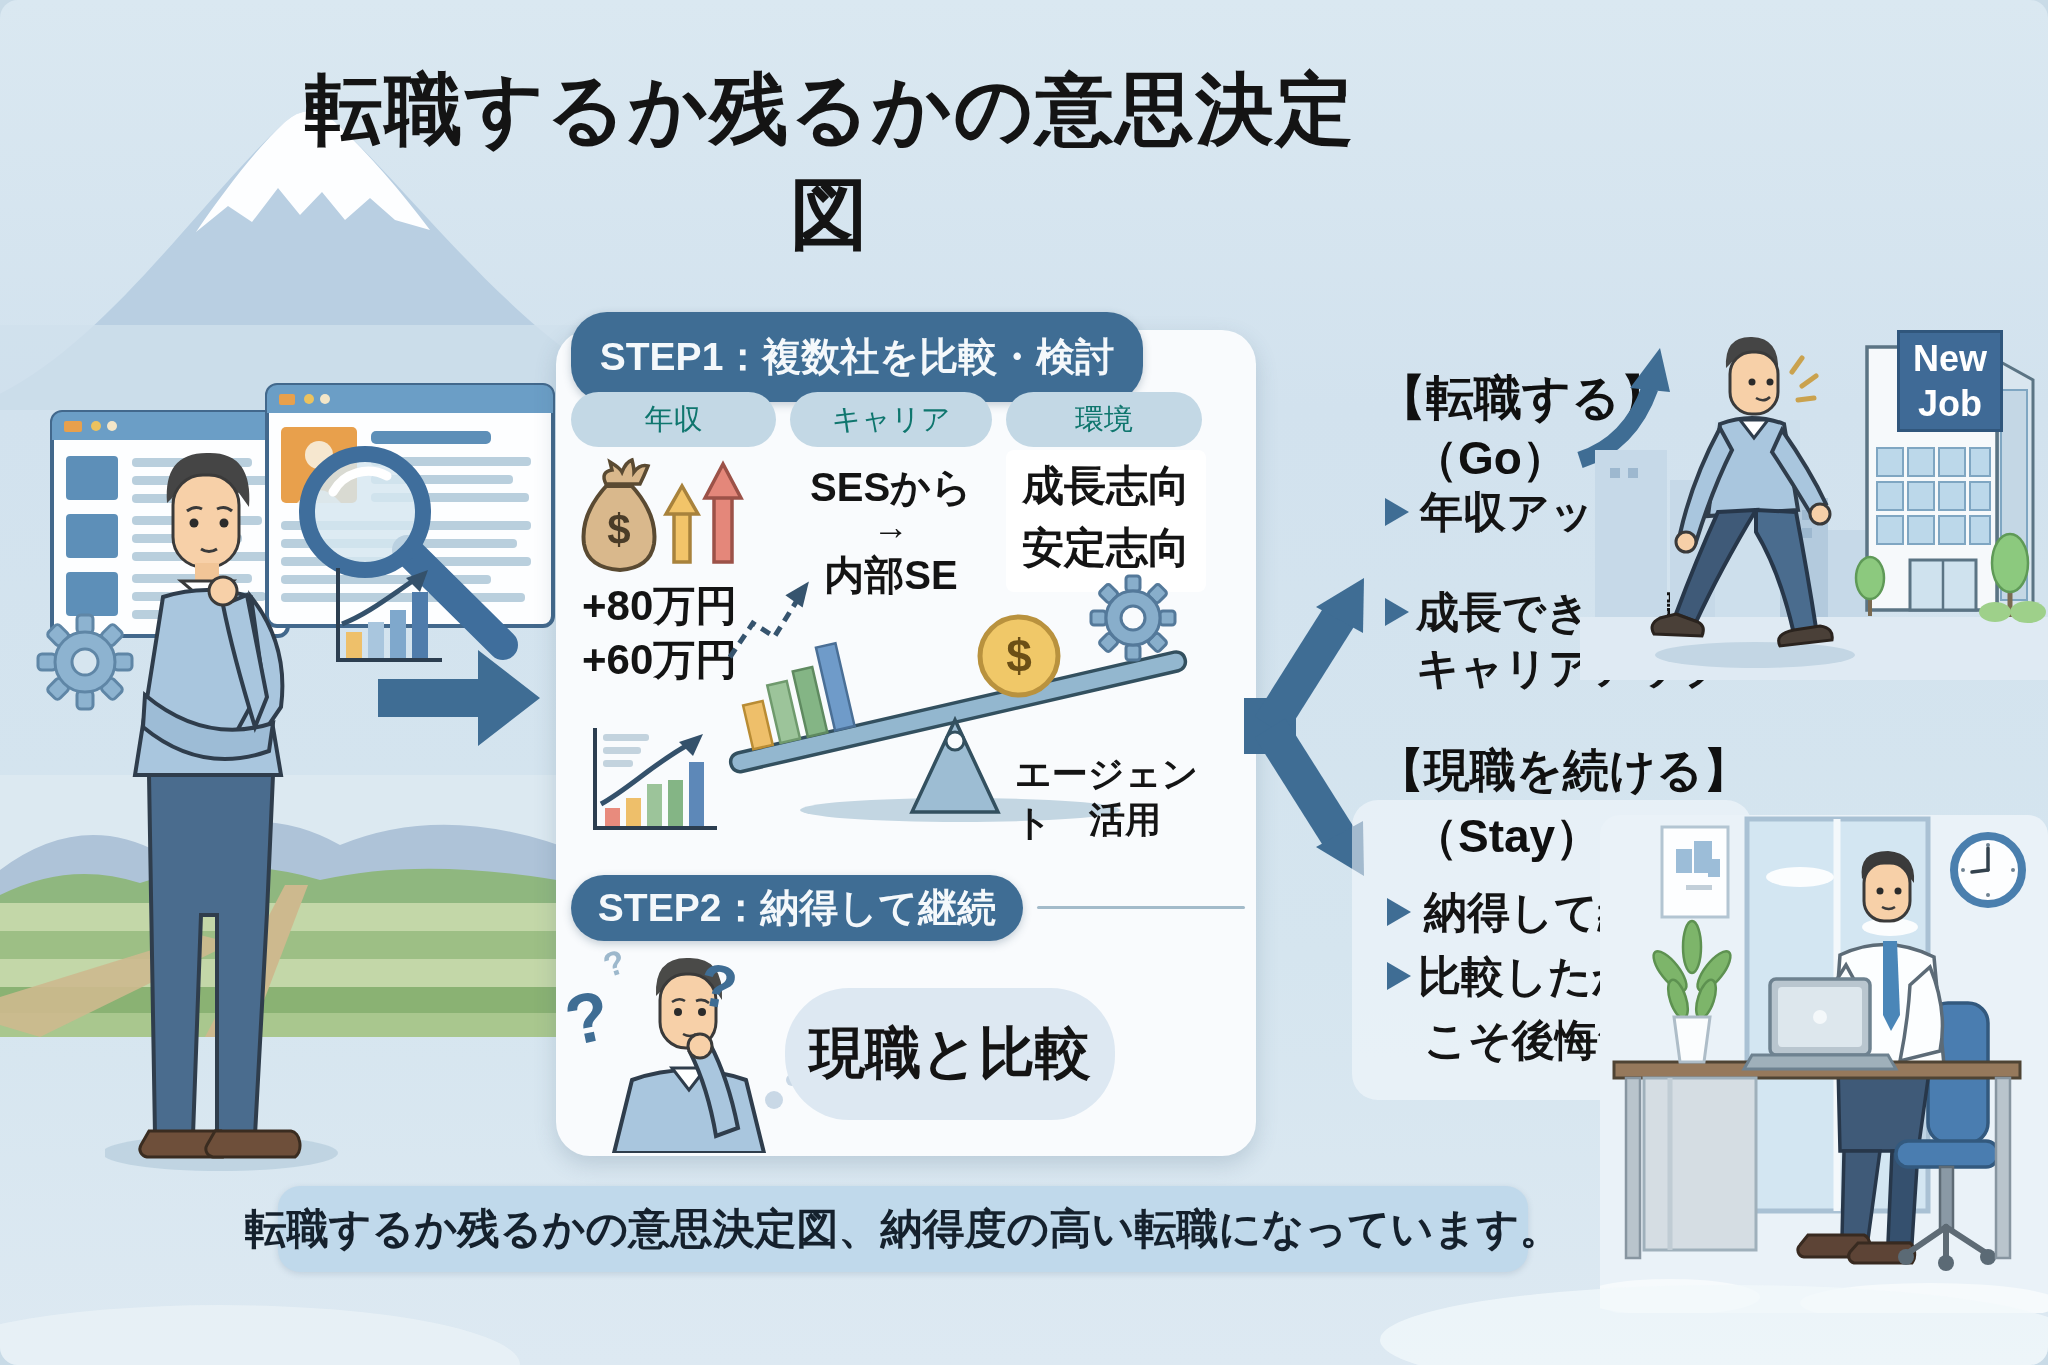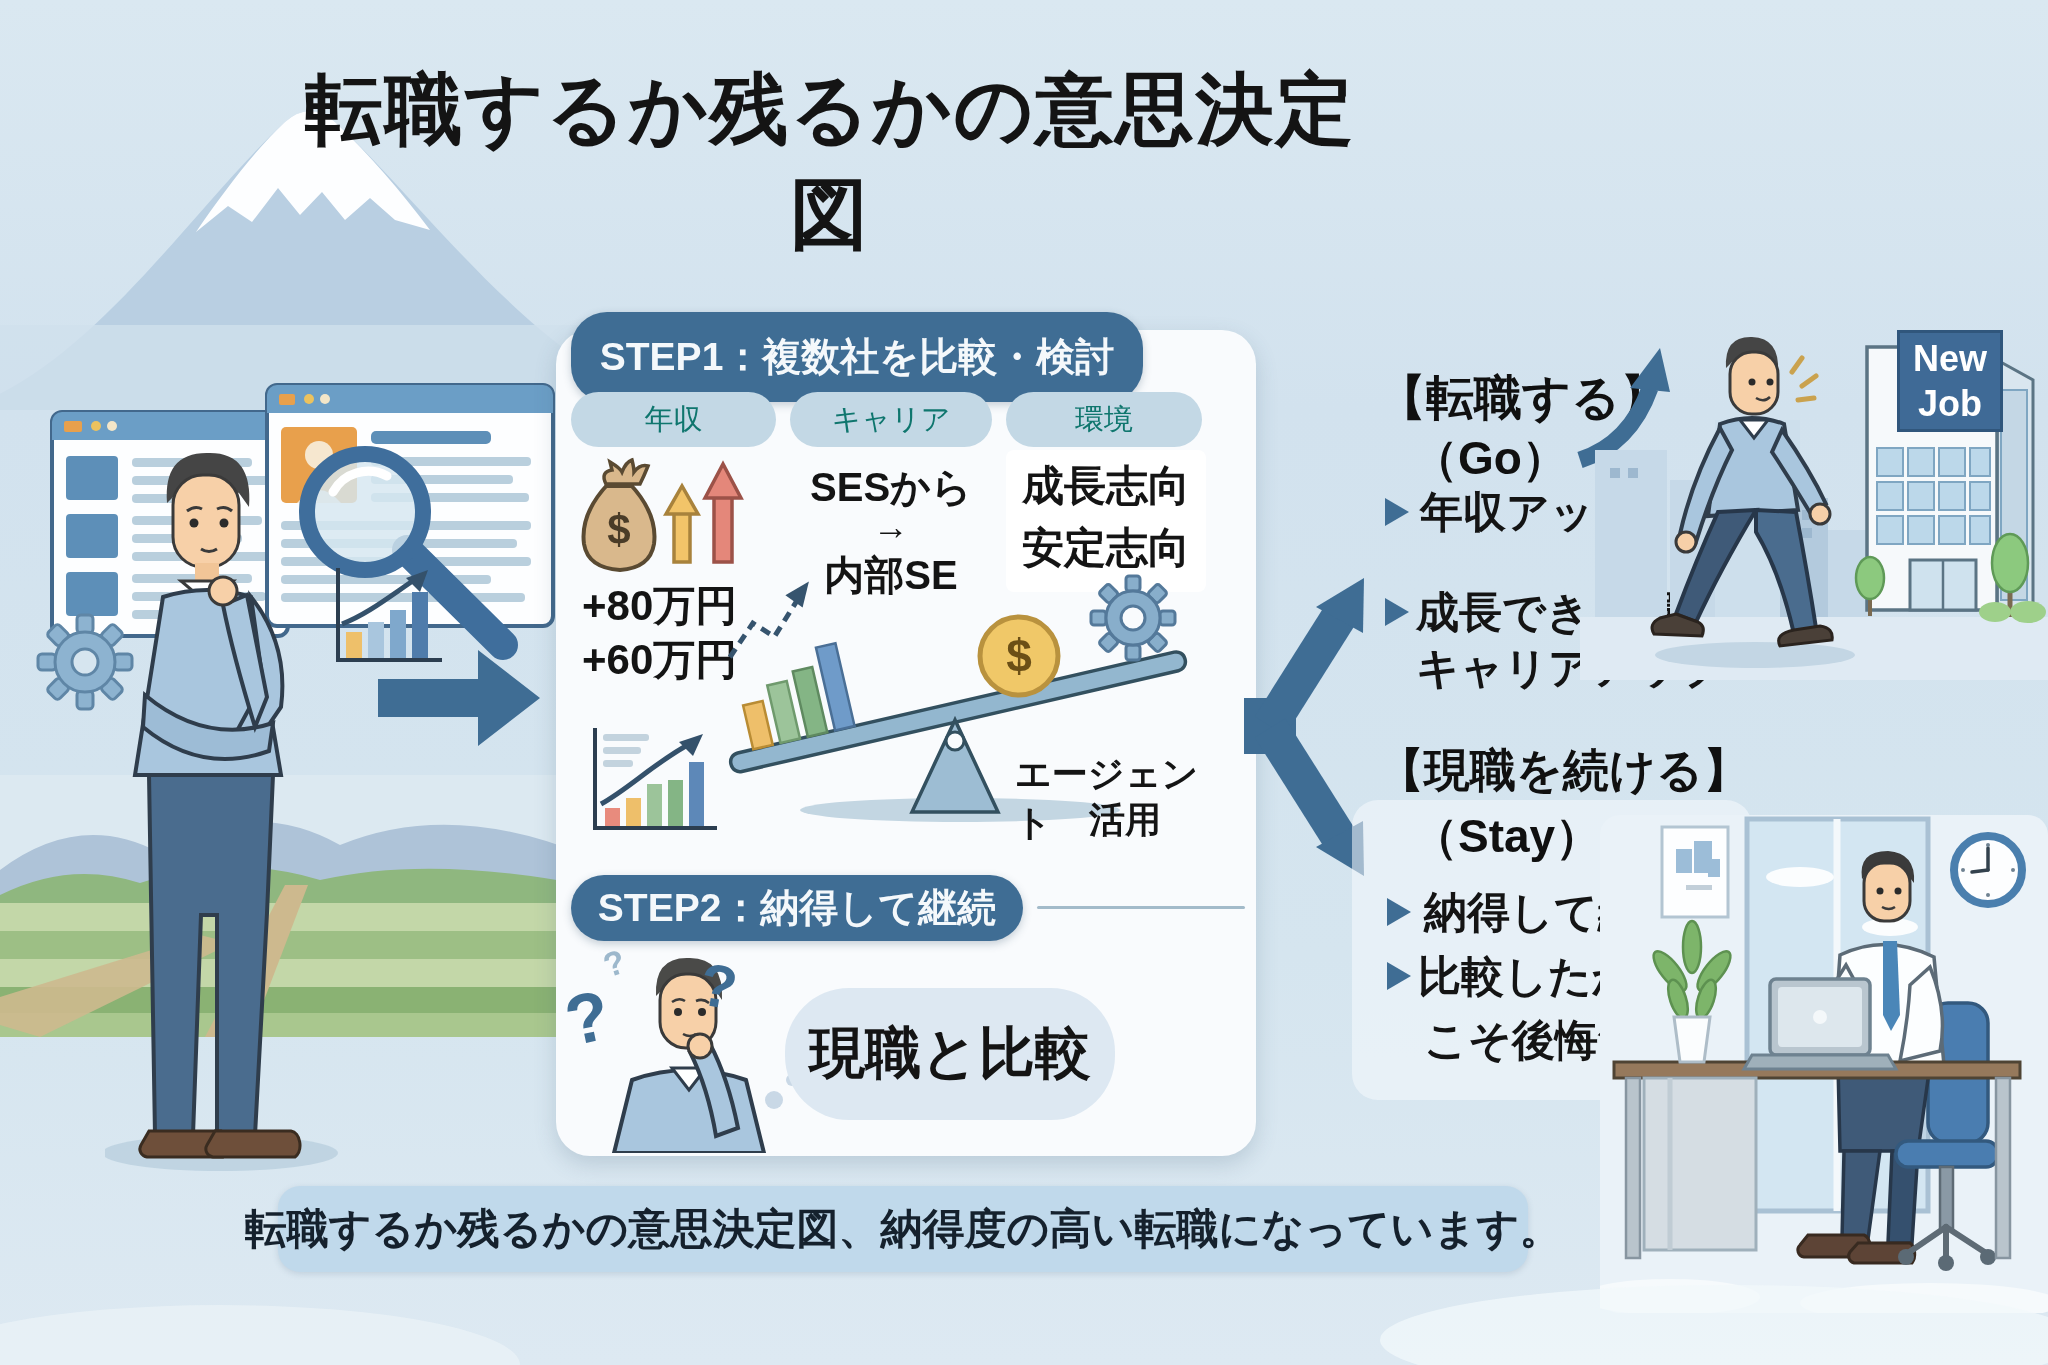--- a/index.html
+++ b/index.html
@@ -1,20 +1,20 @@
 <!DOCTYPE html>
 <html><head>
 <meta charset="utf-8">
 <style>
   html,body{margin:0;padding:0;background:#c9dbe7;}
   *{box-sizing:border-box;}
   .canvas{
     position:relative;width:2048px;height:1365px;overflow:hidden;
     background:linear-gradient(180deg,#dae8f1 0%,#d2e2ee 30%,#d5e5ef 70%,#dde9f2 100%);
-    font-family:"Liberation Sans","DejaVu Sans",sans-serif;color:#161616;
+    font-family:"Liberation Sans","DejaVu Sans",sans-serif;color:#161616;border-radius:18px;
   }
   .abs{position:absolute;}
   .ctr{display:flex;align-items:center;justify-content:center;}
   .title{font-size:78px;font-weight:800;letter-spacing:2px;color:#141414;text-align:center;}
   .subtitle{font-size:38px;font-weight:700;color:#1d1d1d;text-align:center;}
   .step-pill{background:#3f6d94;border-radius:36px;color:#f4f8fb;font-size:39px;font-weight:700;
     box-shadow:0 3px 8px rgba(40,70,95,.25);}
   .cat-pill{background:#c3d8e5;border-radius:28px;color:#0f766e;font-size:29px;font-weight:400;}
   .panel{background:#f9fbfd;border-radius:34px;box-shadow:0 8px 22px rgba(60,90,115,.20);}
   .jp-lg{font-size:42px;font-weight:700;color:#141414;}

